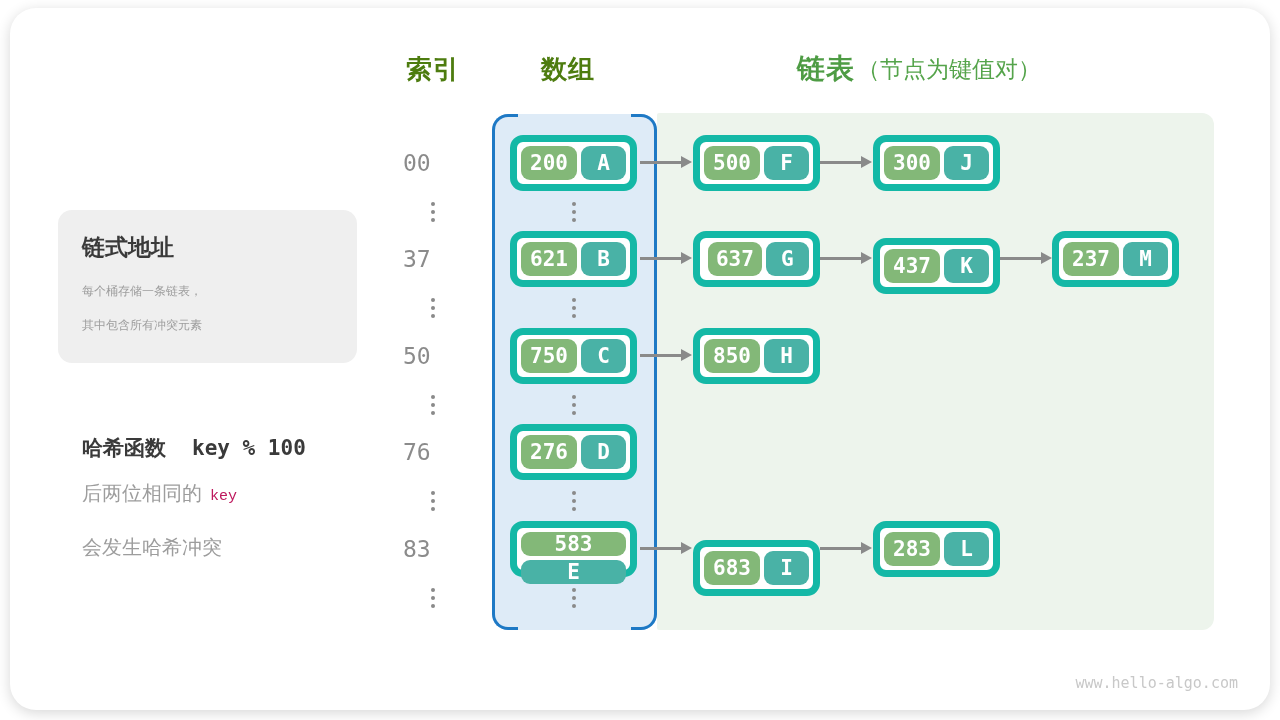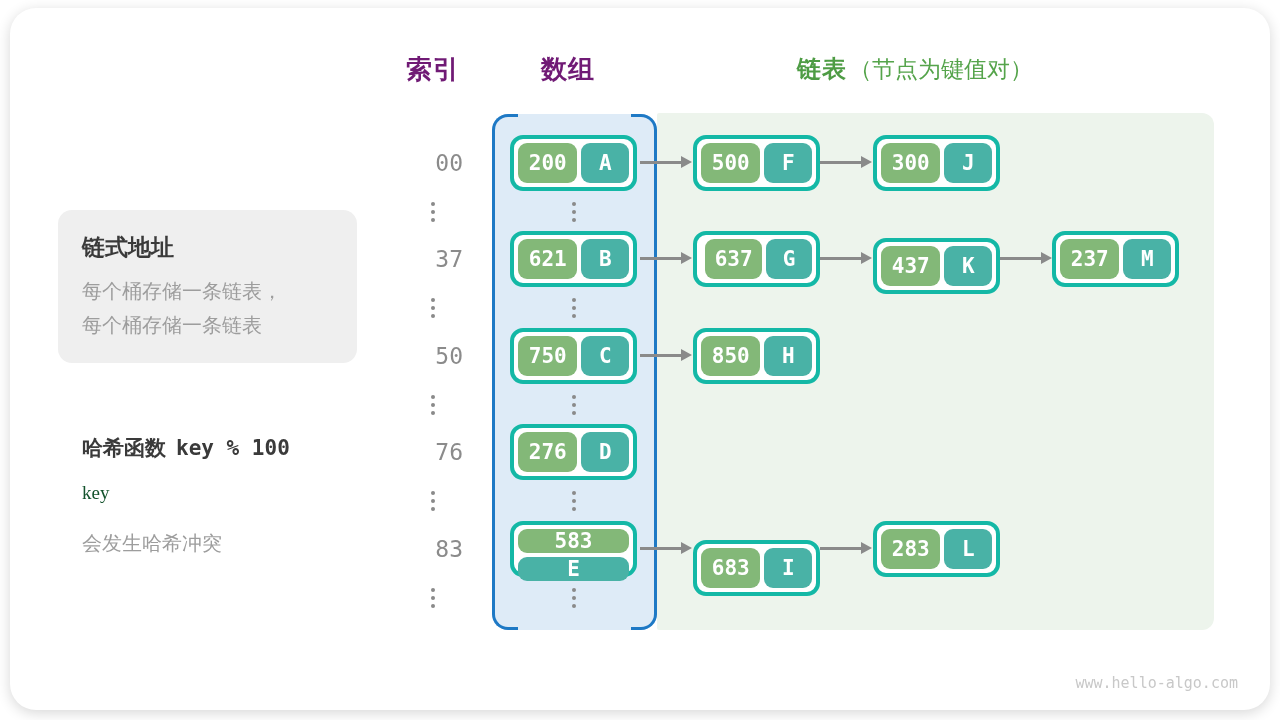--- a/index.html
+++ b/index.html
@@ -4,60 +4,60 @@
 <style>
   * { margin:0; padding:0; box-sizing:border-box; }
   html,body { width:1280px; height:720px; background:#ffffff; font-family:"Liberation Sans", sans-serif; }
   #canvas { position:relative; width:1280px; height:720px; overflow:hidden; }
 
   .card { position:absolute; left:10px; top:8px; width:1260px; height:702px;
           background:#ffffff; border-radius:26px; box-shadow:0 3px 14px rgba(0,0,0,.16); }
 
   
   .hdr { position:absolute; top:53px; height:32px; font-size:26px; font-weight:bold;
-         color:#701a75; text-align:center; line-height:32px; letter-spacing:1px; }
+         color:#4d7c0f; text-align:center; line-height:32px; letter-spacing:1px; }
   .hdr-list { position:absolute; top:53px; left:797px; display:flex; align-items:center; height:32px; }
-  .hdr-list .strong { font-size:24px; font-weight:bold; color:#4E9C44; letter-spacing:1px; }
+  .hdr-list .strong { font-size:28px; font-weight:bold; color:#4E9C44; letter-spacing:1px; }
   .hdr-list .note   { font-size:23px; font-weight:500; color:#55A44B; margin-left:2px; }
 
   
   .callout { position:absolute; left:58px; top:210px; width:299px; height:153px;
              background:#EFEFEF; border-radius:14px; }
   .callout .title { position:absolute; left:24px; top:22px; font-size:23px; font-weight:bold; color:#3A3A3A; }
-  .callout .body  { position:absolute; left:24px; top:64px; font-size:20px; color:#9D9D9D; line-height:34px; }
+  .callout .body  { position:absolute; left:24px; top:64px; font-size:12px; color:#9D9D9D; line-height:34px; }
 
   
   .hashnote { position:absolute; left:82px; top:434px; }
-  .hashnote .trow { display:flex; align-items:baseline; gap:10px; }
+  .hashnote .trow { display:flex; align-items:baseline; gap:26px; }
   .hashnote .tcn  { font-size:21px; font-weight:bold; color:#3A3A3A; }
   .hashnote .tcode{ font-size:21px; font-weight:bold; color:#3A3A3A; font-family:"DejaVu Sans Mono", monospace; }
   .hashnote .brow { margin-top:14px; font-size:20px; color:#9D9D9D; line-height:34px; display:flex; gap:8px; align-items:baseline; }
   .hashnote .brow2{ margin-top:16px; }
-  .hashnote .bcode{ font-family:Liberation Serif, serif; font-size:19px; color:#14532d; }
+  .hashnote .bcode{ font-family:Liberation Mono, monospace; font-size:15px; color:#be185d; }
 
   
   .list-region { position:absolute; left:657px; top:113px; width:557px; height:517px;
                  background:#EDF4EC; border-radius:2px 12px 12px 2px; }
   .bucket-fill { position:absolute; left:492px; top:114px; width:165px; height:516px;
                  background:#DEEBF7; border-radius:16px; }
   .bracket { position:absolute; top:114px; width:26px; height:516px; }
   .bracket.left  { left:492px; border:3px solid #1E79C5; border-right:none; border-radius:16px 0 0 16px; }
   .bracket.right { left:631px; border:3px solid #1E79C5; border-left:none;  border-radius:0 16px 16px 0; }
 
   
-  .idx { position:absolute; left:403px; width:60px; height:30px; text-align:right;
+  .idx { position:absolute; left:403px; width:60px; height:30px; text-align:left;
          font-family:"DejaVu Sans Mono", monospace; font-size:23px; color:#8B8B8B; line-height:30px; }
 
   
   .vdots { position:absolute; width:12px; display:flex; flex-direction:column; align-items:center; gap:4px; }
   .vdots i { width:4px; height:4px; border-radius:50%; background:#8A8A8A; }
 
   
   .node { position:absolute; width:127px; height:56px; background:#ffffff;
-          border:4px solid #14b8a6; border-radius:13px; padding:4px; display:flex; gap:4px; }
+          border:7px solid #14b8a6; border-radius:13px; padding:4px; display:flex; gap:4px; }
   .cell { flex:1; border-radius:9px; display:flex; align-items:center; justify-content:center;
           color:#ffffff; font-family:"DejaVu Sans Mono", monospace; font-size:21px; font-weight:bold; }
   .cell.key { flex:1.25; background:#83B878; }
   .cell.val { flex:1;    background:#49B2A6; }
 
   
   .arrow { position:absolute; height:3px; background:#8A8A8A; }
   .arrow::after { content:""; position:absolute; right:-11px; top:-5px;
                   border-left:11px solid #8A8A8A; border-top:6.5px solid transparent;
                   border-bottom:6.5px solid transparent; }
@@ -75,30 +75,31 @@
   <div class="hdr" style="left:530px;width:76px;">数组</div>
   <div class="hdr-list">
     <span class="strong">链表</span>
     <span class="note">（节点为键值对）</span>
   </div>
 
   <div class="callout">
     <div class="title">链式地址</div>
     <div class="body">
       <div>每个桶存储一条链表，</div>
-      <div>每个桶存储一条链表</div>
+      <div>其中包含所有冲突元素</div>
     </div>
   </div>
 
   <div class="hashnote">
     <div class="trow">
       <span class="tcn">哈希函数</span>
       <span class="tcode">key % 100</span>
     </div>
     <div class="brow">
+      <span>后两位相同的</span>
       <span class="bcode">key</span>
     </div>
     <div class="brow brow2">会发生哈希冲突</div>
   </div>
 
   <div class="list-region"></div>
   <div class="bucket-fill"></div>
   <div class="bracket left"></div>
   <div class="bracket right"></div>
 

